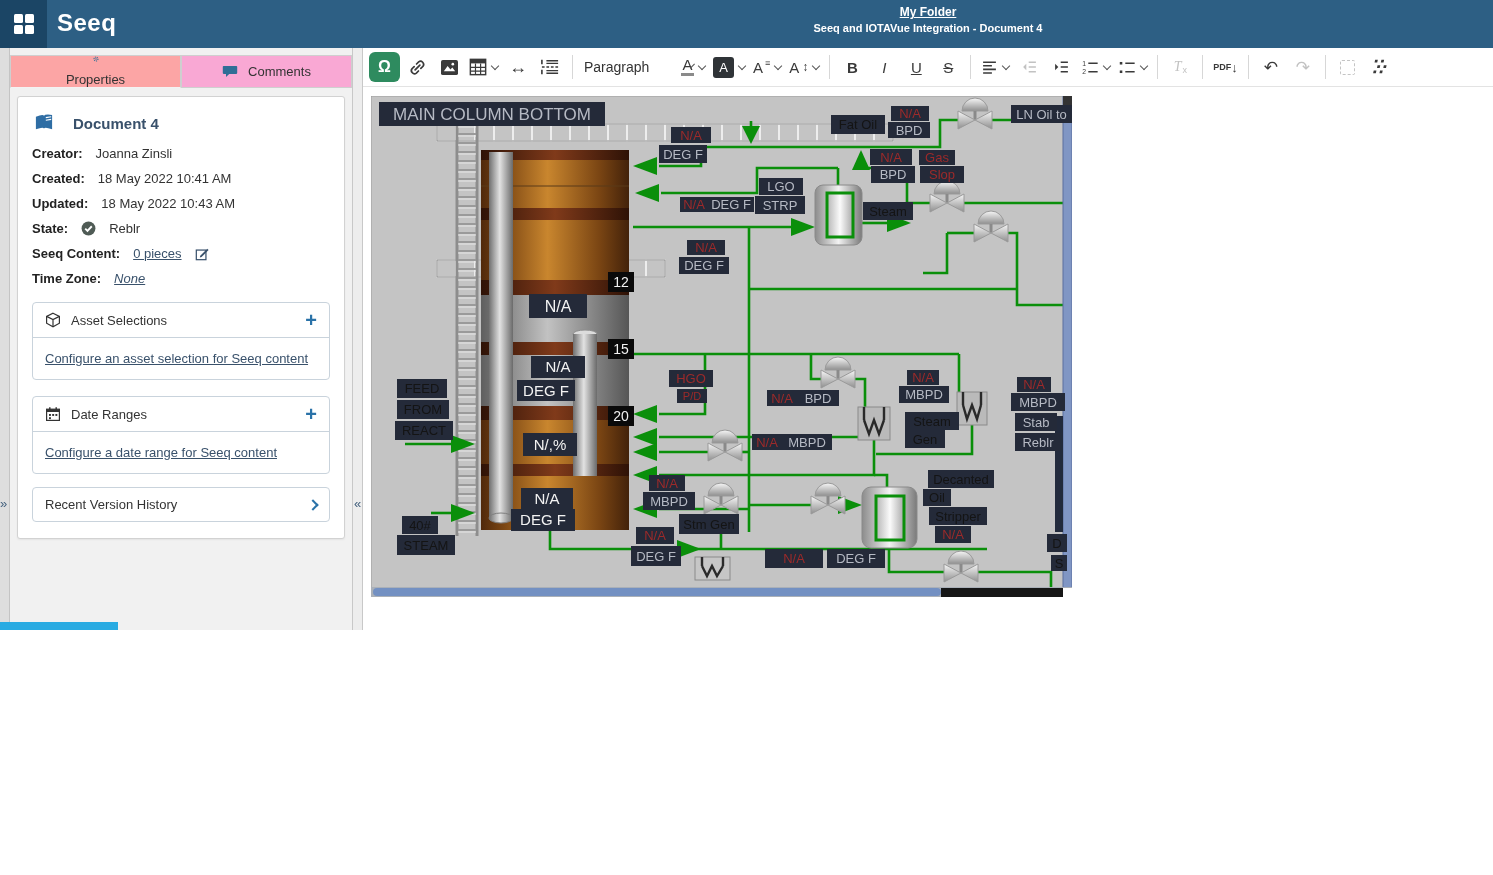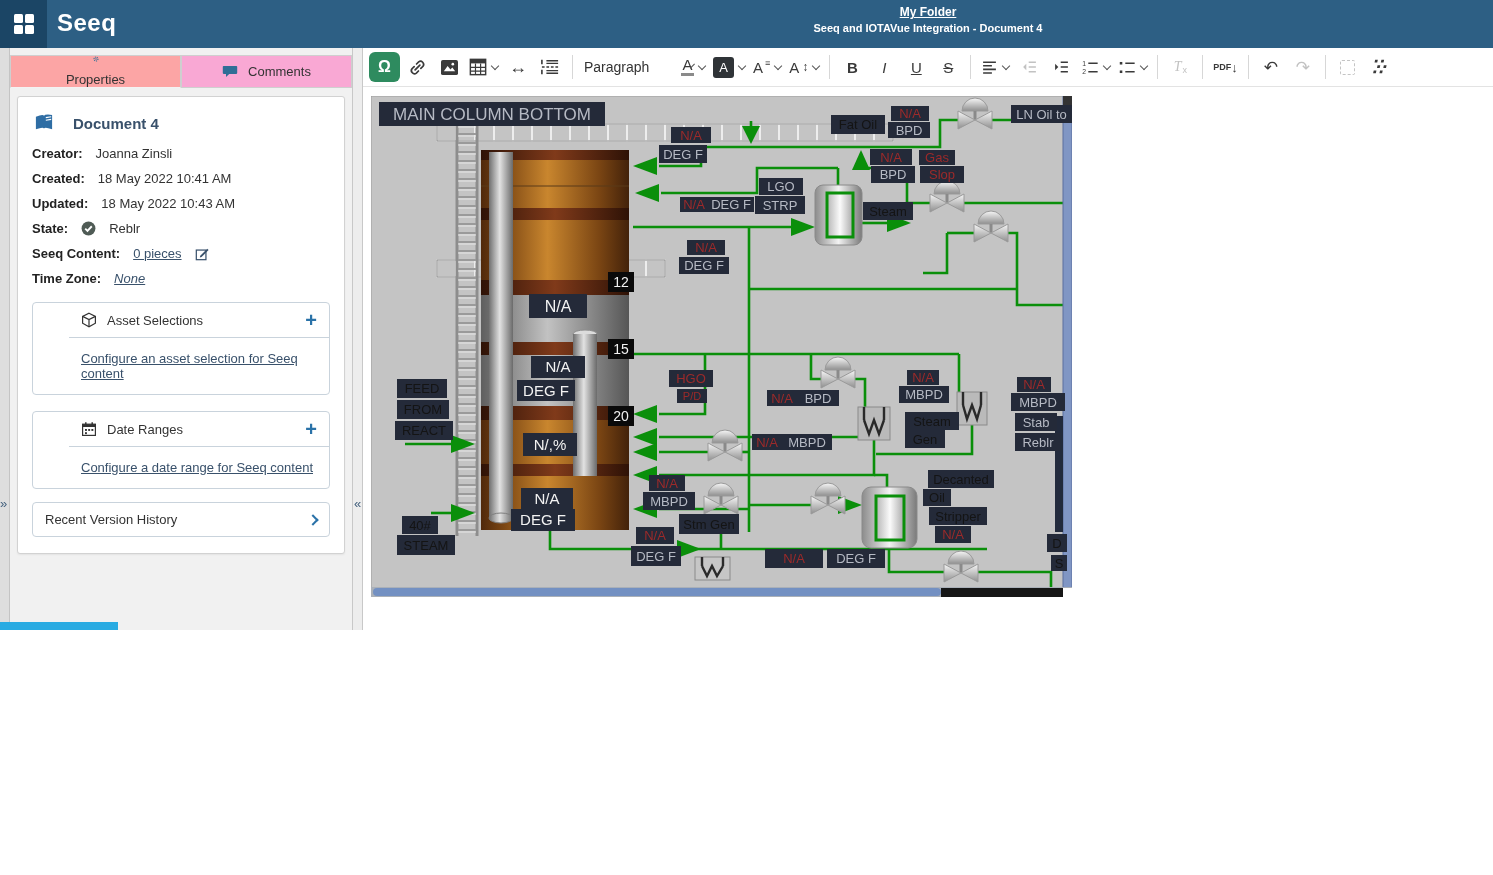--- a/index.html
+++ b/index.html
@@ -37,21 +37,21 @@
   .card { margin:8px 7px 0 7px; background:#fff; border:1px solid #d2d2d2; border-radius:3px;
     padding:13px 14px 16px 14px; box-shadow:0 1px 2px rgba(0,0,0,.06); }
   .doc-head { display:flex; align-items:center; gap:19px; color:#39516b; font-size:15px;
     font-weight:bold; margin:4px 0 14px 2px; }
   .frow { font-size:13px; color:#222; margin-bottom:10px; display:flex; align-items:center; gap:13px; }
   .flabel { font-weight:bold; }
   .fval { color:#333; }
   .slink { color:#39516b; text-decoration:underline; cursor:pointer; }
   .slink.it { font-style:italic; }
 
-  .secbox { border:1px solid #c9d3dc; border-radius:4px; margin-top:16px;padding-left:36px; }
+  .secbox { border:1px solid #c9d3dc; border-radius:4px; margin-top:16px; }
   .sechead { display:flex; align-items:center; gap:10px; padding:9px 12px; font-size:13px;
     color:#333; border-bottom:1px solid #c9d3dc; }
   .plus { margin-left:auto; color:#2a72a8; font-size:20px; font-weight:bold; line-height:14px; cursor:pointer; }
   .seclink { padding:13px 12px; font-size:13px; }
   .histbox { border:1px solid #c9d3dc; border-radius:4px; margin-top:13px; padding:9px 12px;
     display:flex; align-items:center; font-size:13px; color:#333; cursor:pointer; }
   .chev-r { margin-left:auto; width:8px; height:8px; border-right:2px solid #2a72a8;
     border-bottom:2px solid #2a72a8; transform:rotate(-45deg); }
   .bluebar { position:absolute; left:0; bottom:0; width:118px; height:8px; background:#29abe2; cursor:pointer; }
 

